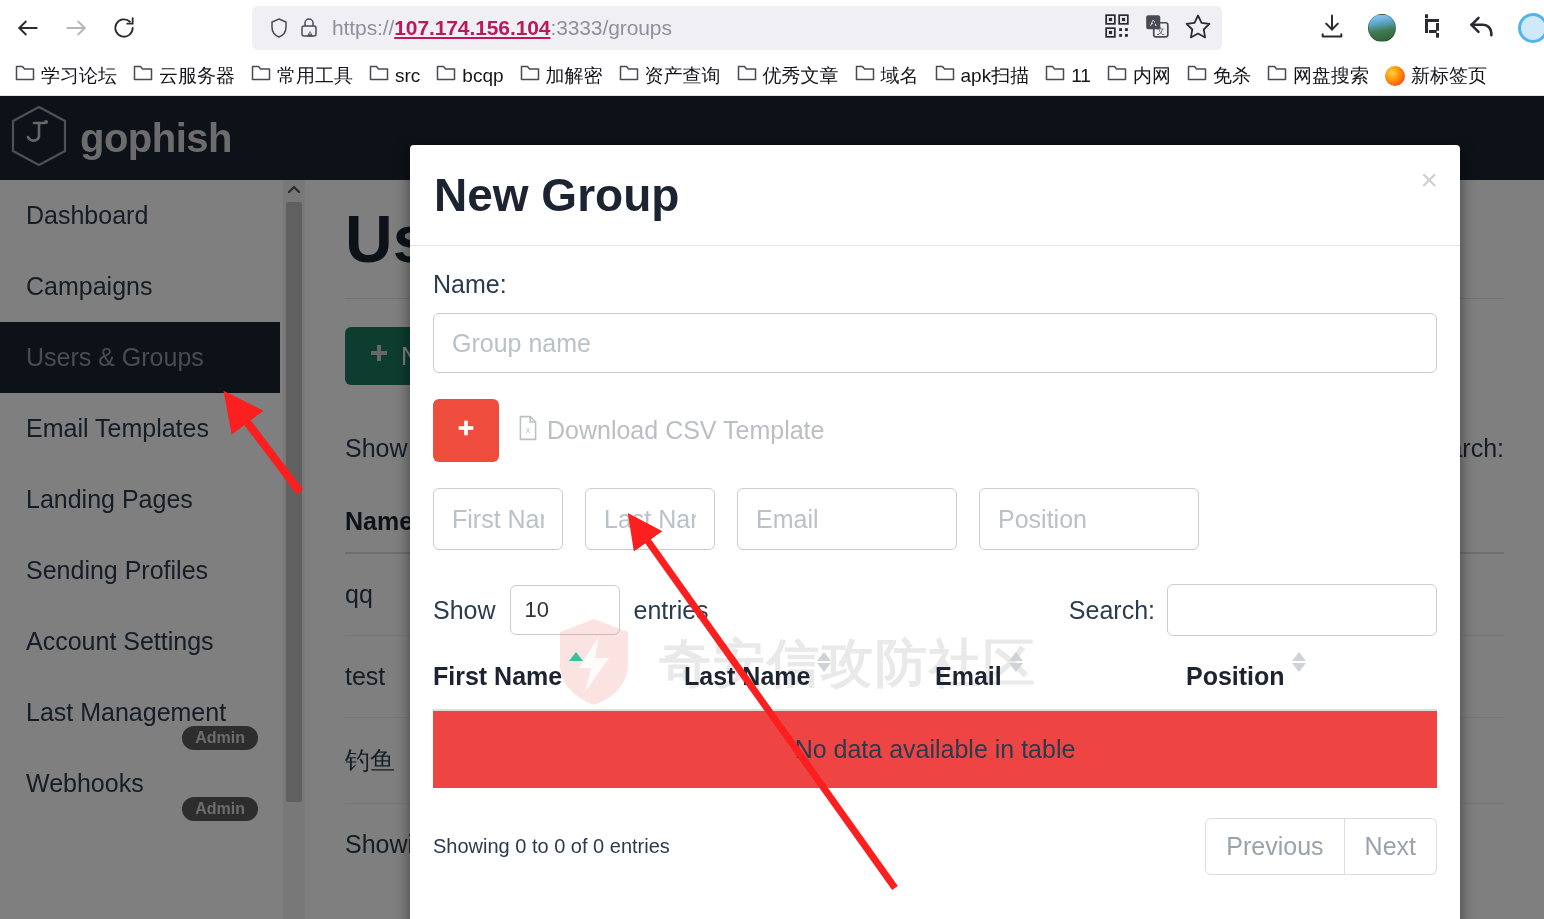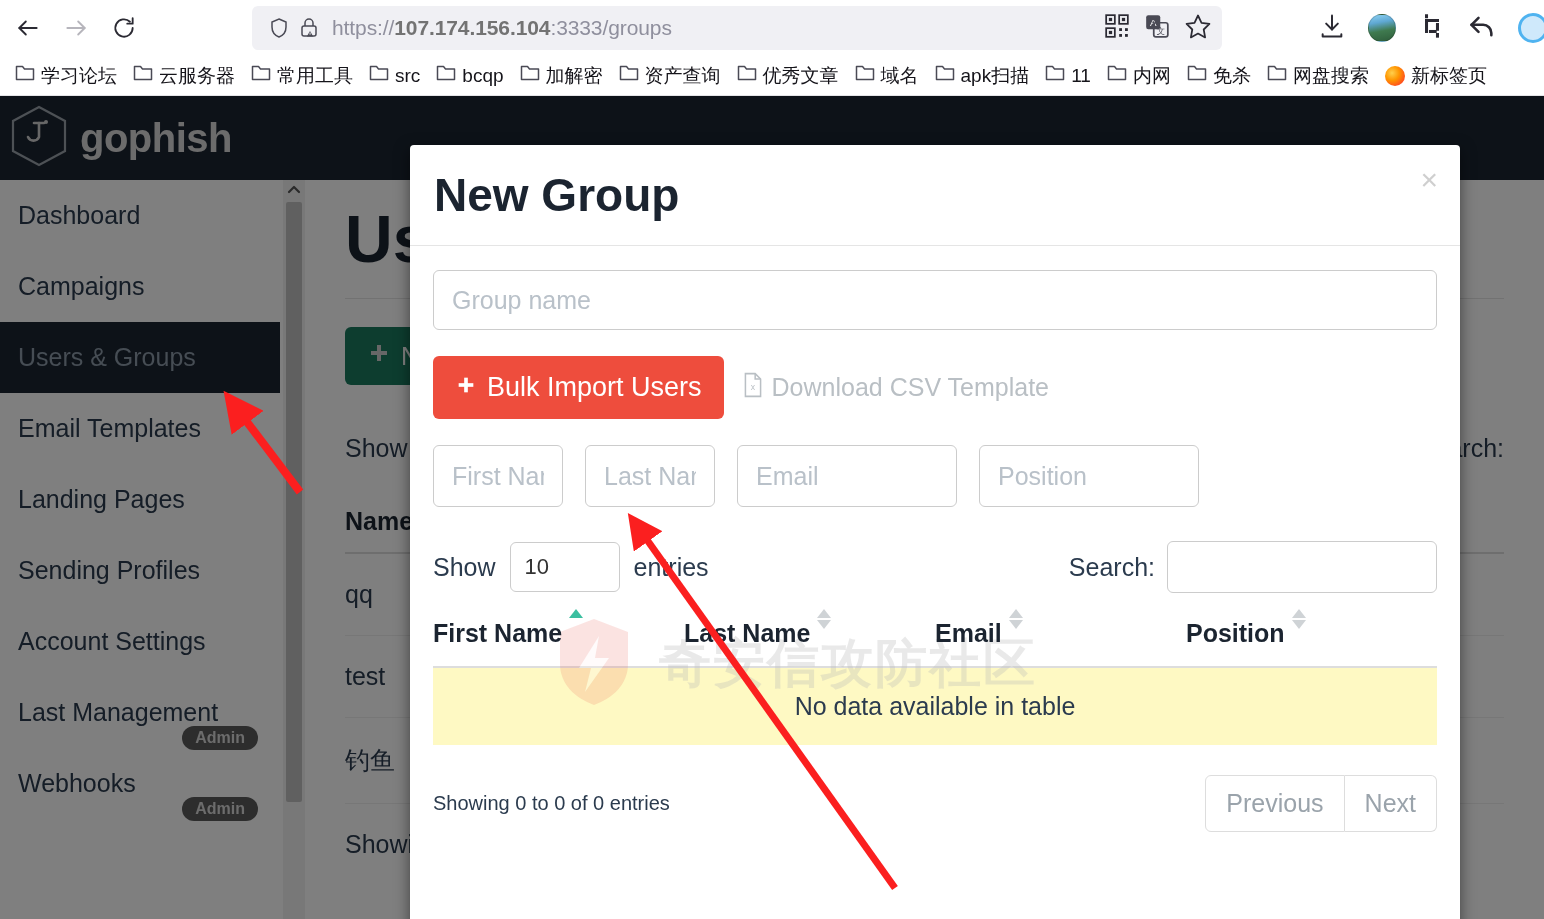--- a/index.html
+++ b/index.html
@@ -31,21 +31,21 @@
     position: absolute; left: 252px; top: 6px; width: 970px; height: 44px;
     background: #f0f0f4; border-radius: 6px;
     display: flex; align-items: center; padding: 0 12px;
   }
   #urlbar .ub-icon { width: 30px; display: flex; align-items: center; justify-content: center; color: #4a4a55; }
   #url-text {
     flex: 1; font-size: 21px; color: #8f8f9d; margin-left: 8px;
     white-space: nowrap; overflow: hidden;
     letter-spacing: -0.1px;
   }
-  #url-text .host { color: #737373; font-weight: 600; }
+  #url-text .host { color: #be185d; font-weight: 600; text-decoration: underline; }
   #urlbar-actions {
     position: absolute; right: 10px; top: 0; height: 44px;
     display: flex; align-items: center; gap: 14px; color: #2b2a33;
   }
   #toolbar-right {
     position: absolute; right: 8px; top: 6px; height: 44px;
     display: flex; align-items: center; gap: 22px; color: #2b2a33;
   }
   #avatar-pic {
     width: 28px; height: 28px; border-radius: 50%;
@@ -88,21 +88,21 @@
   #logo-wrap { display: flex; align-items: center; gap: 12px; }
   #logo-text {
     font-size: 40px; font-weight: 700; color: #d9d9d9; letter-spacing: -0.5px;
   }
 
   #sidebar {
     position: absolute; left: 0; top: 84px; width: 280px; height: 739px;
     background: #ffffff; overflow: hidden;
   }
   .side-item {
-    height: 71px; display: flex; align-items: center; padding-left: 18px;
+    height: 71px; display: flex; align-items: center; padding-left: 26px;
     font-size: 25px; color: #2b3b4e;
     position: relative;
     text-align: center;
   }
   .side-item.active { background: #1b2430; color: #8c9aa8; }
   .side-badge {
     position: absolute; right: 22px; bottom: -2px;
     background: #5b5b5b; color: #d8d8d8;
     font-size: 16px; font-weight: 700;
     padding: 3px 13px; border-radius: 12px;
@@ -241,21 +241,21 @@
   .sort-arrows {
     display: inline-flex; flex-direction: column; vertical-align: top;
     margin-left: 7px; margin-top: -10px; gap: 2px;
   }
   .arw-up, .arw-dn { width: 0; height: 0; border-left: 7px solid transparent; border-right: 7px solid transparent; }
   .arw-up { border-bottom: 9px solid #cfd3d6; }
   .arw-dn { border-top: 9px solid #cfd3d6; }
   th.sorted .arw-up { border-bottom-color: #3bbfa0; }
   #dt-empty-cell {
     font-size: 25px; color: #2b3b4e; text-align: center;
-    background: #fef9c3; padding: 22px 10px; line-height: 1.3;
+    background: #ef4444; padding: 22px 10px; line-height: 1.3;
   }
   #dt-footer {
     margin-top: 30px; display: flex; align-items: center; justify-content: space-between;
   }
   #dt-info { font-size: 20px; color: #2b3b4e; }
   #dt-paging { display: flex; justify-content: space-between; }
   .pg-btn {
     font-size: 25px; color: #9aa3ab; border: 1px solid #ddd;
     padding: 13px 20px; background: #fff; cursor: pointer;
     font-family: "Liberation Sans", sans-serif;
@@ -584,31 +584,31 @@
       <div id="watermark">
         <span>
           <svg width="78" height="92" viewBox="0 0 78 92">
             <path d="M39 3 L73 16 V48 C73 68 58 82 39 89 C20 82 5 68 5 48 V16 Z" fill="#e8554a" opacity="0.55"></path>
             <path d="M44 20 L24 52 h12 L30 76 L54 42 H40 Z" fill="#ffffff" opacity="0.85"></path>
           </svg>
         </span>
         <span id="wm-text">奇安信攻防社区</span>
       </div>
 
+      <div class="mb-label">Name:</div>
       <input id="group-name-input" type="text" placeholder="Group name" style="">
 
       <div id="import-row">
         <button id="bulk-import-btn">
           <span>
             <svg width="22" height="22" viewBox="0 0 24 24" fill="#fff">
                 <rect x="10" y="4" width="4" height="16"></rect>
                 <rect x="4" y="10" width="16" height="4"></rect>
               </svg>
           </span>
-          <span>Bulk Import Users</span>
         </button>
         <a id="csv-link" href="#">
           <span>
             <svg width="22" height="26" viewBox="0 0 20 24" fill="none" stroke="#b9bfc4" stroke-width="1.4">
                 <path d="M3 1.5h9l5 5v16H3z"></path>
                 <polyline points="12,1.5 12,6.5 17,6.5"></polyline>
                 <text x="10" y="17" font-size="8" fill="#b9bfc4" stroke="none" text-anchor="middle" font-family="Liberation Sans">x</text>
               </svg>
           </span>
           <span>Download CSV Template</span>

